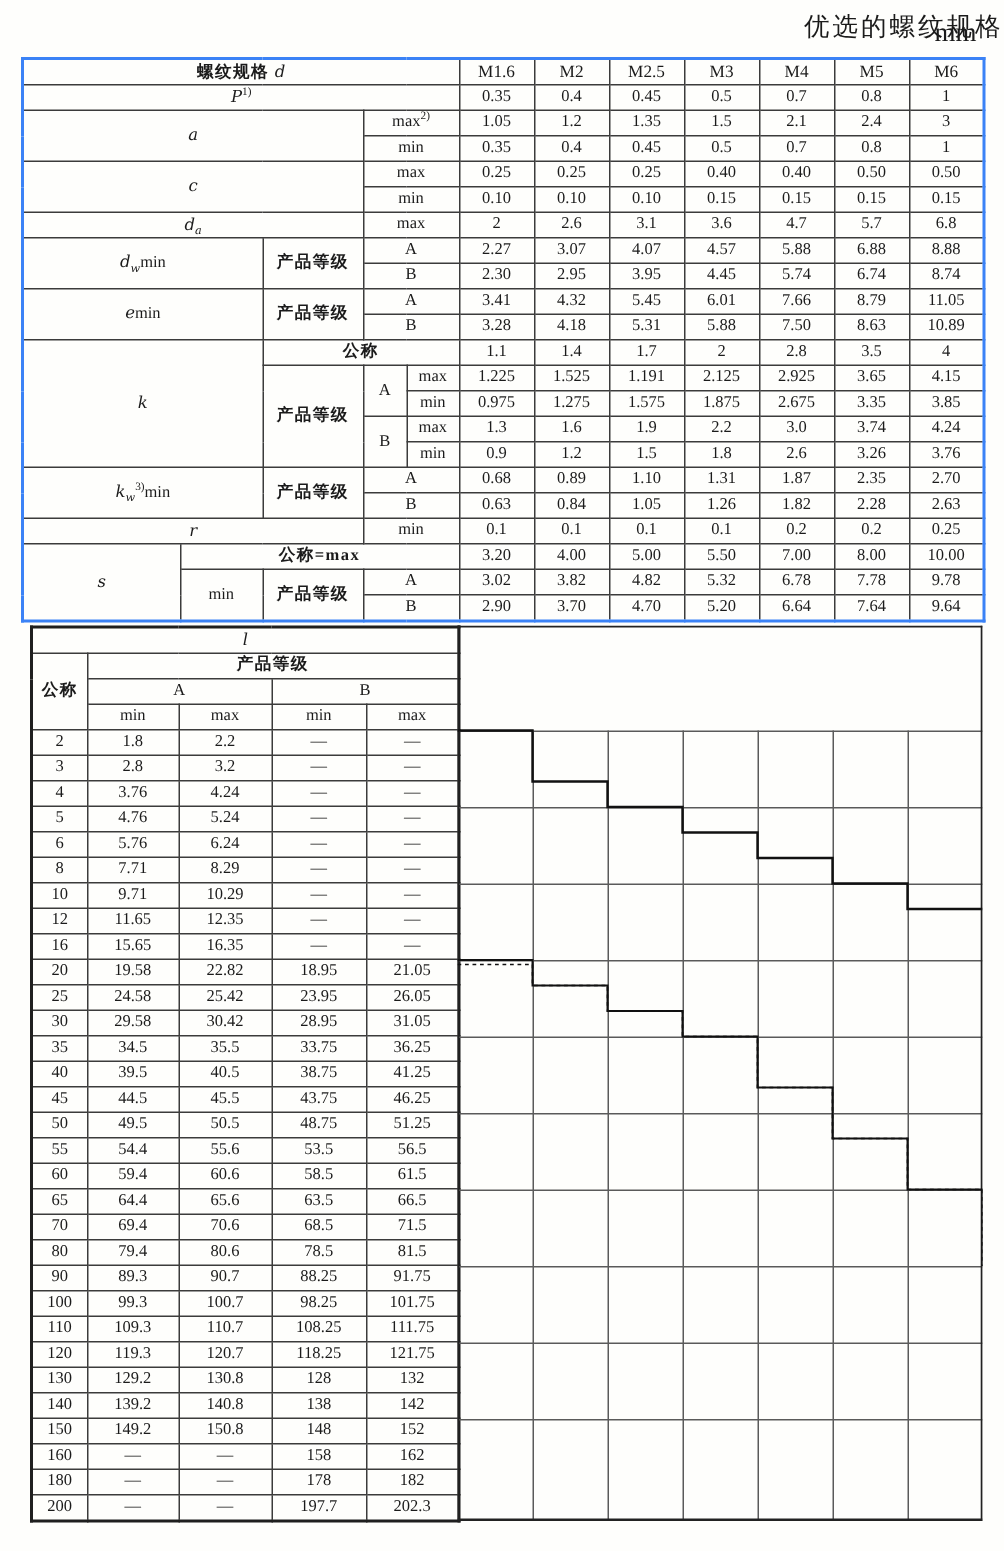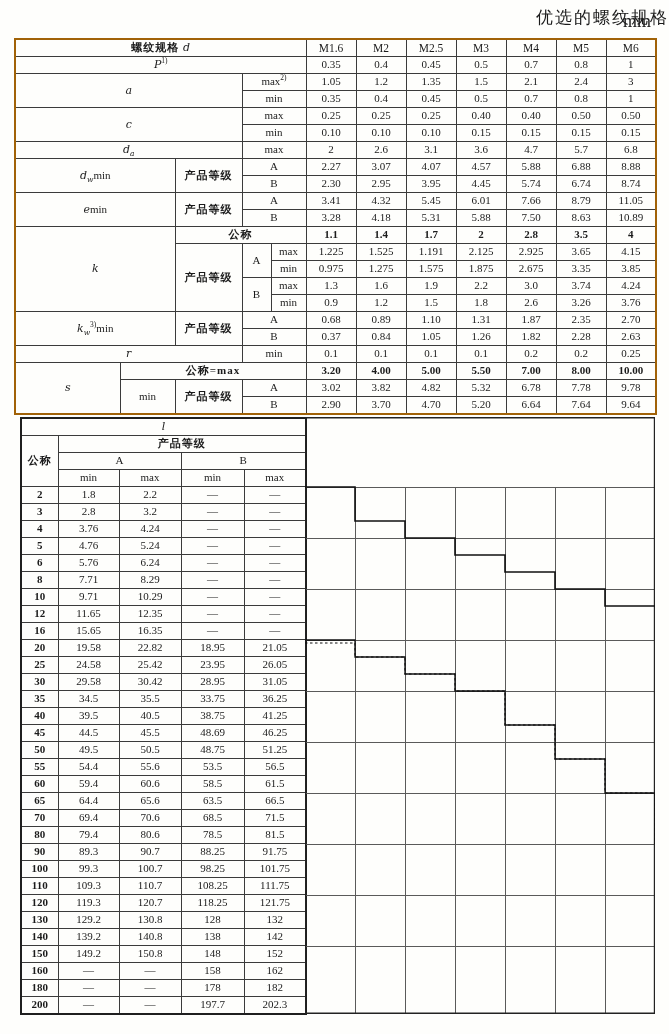--- a/index.html
+++ b/index.html
@@ -15,26 +15,26 @@
   }
   .unit-label{
     position:absolute;top:11px;right:18px;font-size:18px;
   }
   table{border-collapse:collapse;table-layout:fixed;}
   td{
     border:1px solid #3b3b3b;text-align:center;vertical-align:middle;
     font-size:11px;height:16px;padding:0 1px;line-height:1.05;
     overflow:hidden;white-space:nowrap;
   }
-  #upper-table{position:absolute;top:38px;left:14px;width:641px;border:2px solid #a16207;}
+  #upper-table{position:absolute;top:38px;left:14px;width:641px;border:2px solid #3b82f6;}
   #l-table{position:absolute;top:417px;left:20px;width:285px;border:2px solid #1f1f1f;}
   #length-grid-svg{position:absolute;top:417px;left:305px;}
   .it{font-style:italic;font-family:"DejaVu Serif",serif;}
   .cjk{font-weight:bold;letter-spacing:1px;}
-  .b{font-weight:bold;}
+  .b{font-weight:normal;}
   sup,sub{font-size:7.5px;line-height:0;}
   .split{display:flex;justify-content:center;align-items:center;width:100%;}
   .hdr{font-size:11.5px;}
 </style>
 </head>
 <body>
 
 <div class="page-title">优选的螺纹规格</div>
 <div class="unit-label">mm</div>
 
@@ -247,21 +247,21 @@
         <td>0.68</td>
         <td>0.89</td>
         <td>1.10</td>
         <td>1.31</td>
         <td>1.87</td>
         <td>2.35</td>
         <td>2.70</td>
       </tr>
       <tr>
         <td colspan="2"><span><span>B</span></span></td>
-        <td>0.37</td>
+        <td>0.63</td>
         <td>0.84</td>
         <td>1.05</td>
         <td>1.26</td>
         <td>1.82</td>
         <td>2.28</td>
         <td>2.63</td>
       </tr>
       <tr>
         <td colspan="3"><span><span class="it">r</span></span></td>
         <td colspan="2"><span><span>min</span></span></td>
@@ -430,21 +430,21 @@
         <td class="b">40</td>
         <td>39.5</td>
         <td>40.5</td>
         <td>38.75</td>
         <td>41.25</td>
       </tr>
       <tr>
         <td class="b">45</td>
         <td>44.5</td>
         <td>45.5</td>
-        <td>48.69</td>
+        <td>43.75</td>
         <td>46.25</td>
       </tr>
       <tr>
         <td class="b">50</td>
         <td>49.5</td>
         <td>50.5</td>
         <td>48.75</td>
         <td>51.25</td>
       </tr>
       <tr>

